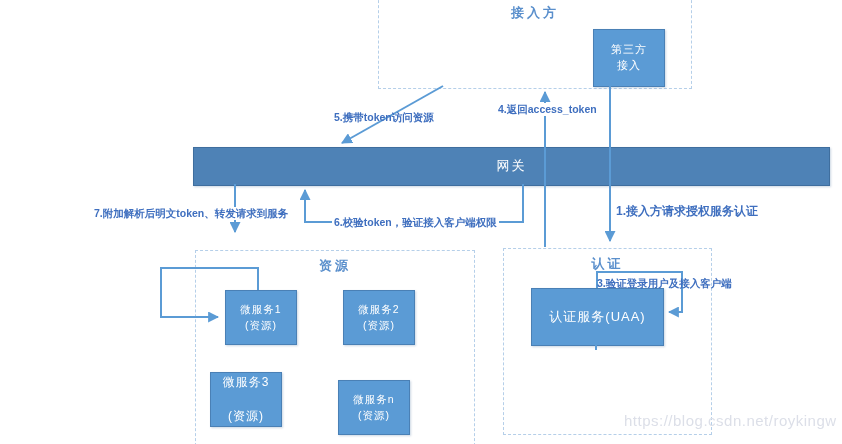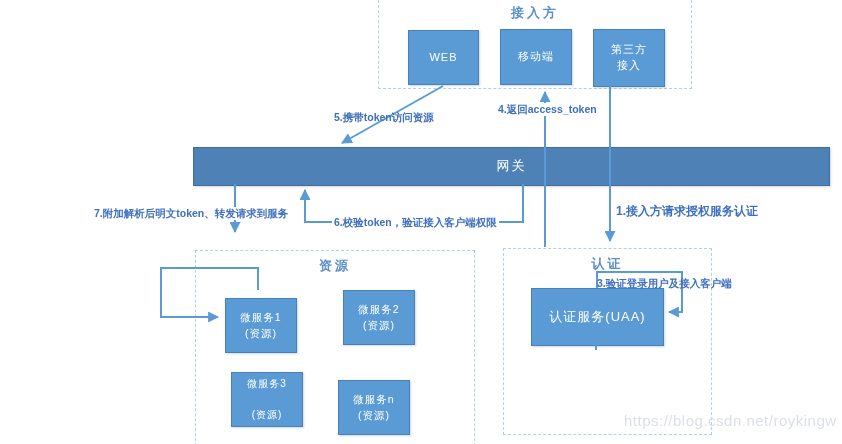--- a/index.html
+++ b/index.html
@@ -21,23 +21,23 @@
   
   .box{
     position:absolute;background:var(--box-fill);border:1px solid var(--box-border);
     color:#fff;display:flex;flex-direction:column;align-items:center;justify-content:center;
     text-align:center;box-shadow:1px 1px 2px rgba(110,140,175,0.35);
     font-size:11px;letter-spacing:1px;line-height:1.45;z-index:1;
   }
   #n-web{left:408px;top:30px;width:69px;height:53px;}
   #n-mobile{left:500px;top:29px;width:70px;height:54px;}
   #n-third{left:593px;top:29px;width:70px;height:56px;}
-  #n-ms1{left:225px;top:298px;width:70px;height:53px;font-size:10.5px;text-align:center;}
+  #n-ms1{left:225px;top:290px;width:70px;height:53px;font-size:10.5px;text-align:center;}
   #n-ms2{left:343px;top:290px;width:70px;height:53px;font-size:10.5px;}
-  #n-ms3{left:231px;top:372px;width:70px;height:53px;font-size:10px;gap:16px;}
+  #n-ms3{left:210px;top:372px;width:70px;height:53px;font-size:12px;gap:16px;}
   #n-msn{left:338px;top:380px;width:70px;height:53px;font-size:10.5px;}
   #n-uaa{left:531px;top:288px;width:131px;height:56px;font-size:13px;}
   #n-gateway{
     left:193px;top:147px;width:635px;height:37px;
     background:var(--gateway-fill);border:1px solid var(--gateway-border);
     font-size:13px;letter-spacing:2px;
   }
 
   
   svg.wires{position:absolute;left:0;top:0;z-index:2;pointer-events:none;}
@@ -72,26 +72,20 @@
   <div class="group" id="g-access">
     <div class="gtitle">接入方</div>
   </div>
   <div class="group" id="g-resource">
     <div class="gtitle">资源</div>
   </div>
   <div class="group" id="g-auth">
     <div class="gtitle">认证</div>
   </div>
 
-  <div class="box" id="n-web">
-    <span>WEB</span>
-  </div>
-  <div class="box" id="n-mobile">
-    <span>移动端</span>
-  </div>
   <div class="box two-line" id="n-third">
     <span>第三方</span>
     <span>接入</span>
   </div>
   <div class="box" id="n-gateway">
     <span>网关</span>
   </div>
   <div class="box two-line" id="n-ms1">
     <span>微服务1</span>
     <span>(资源)</span>

